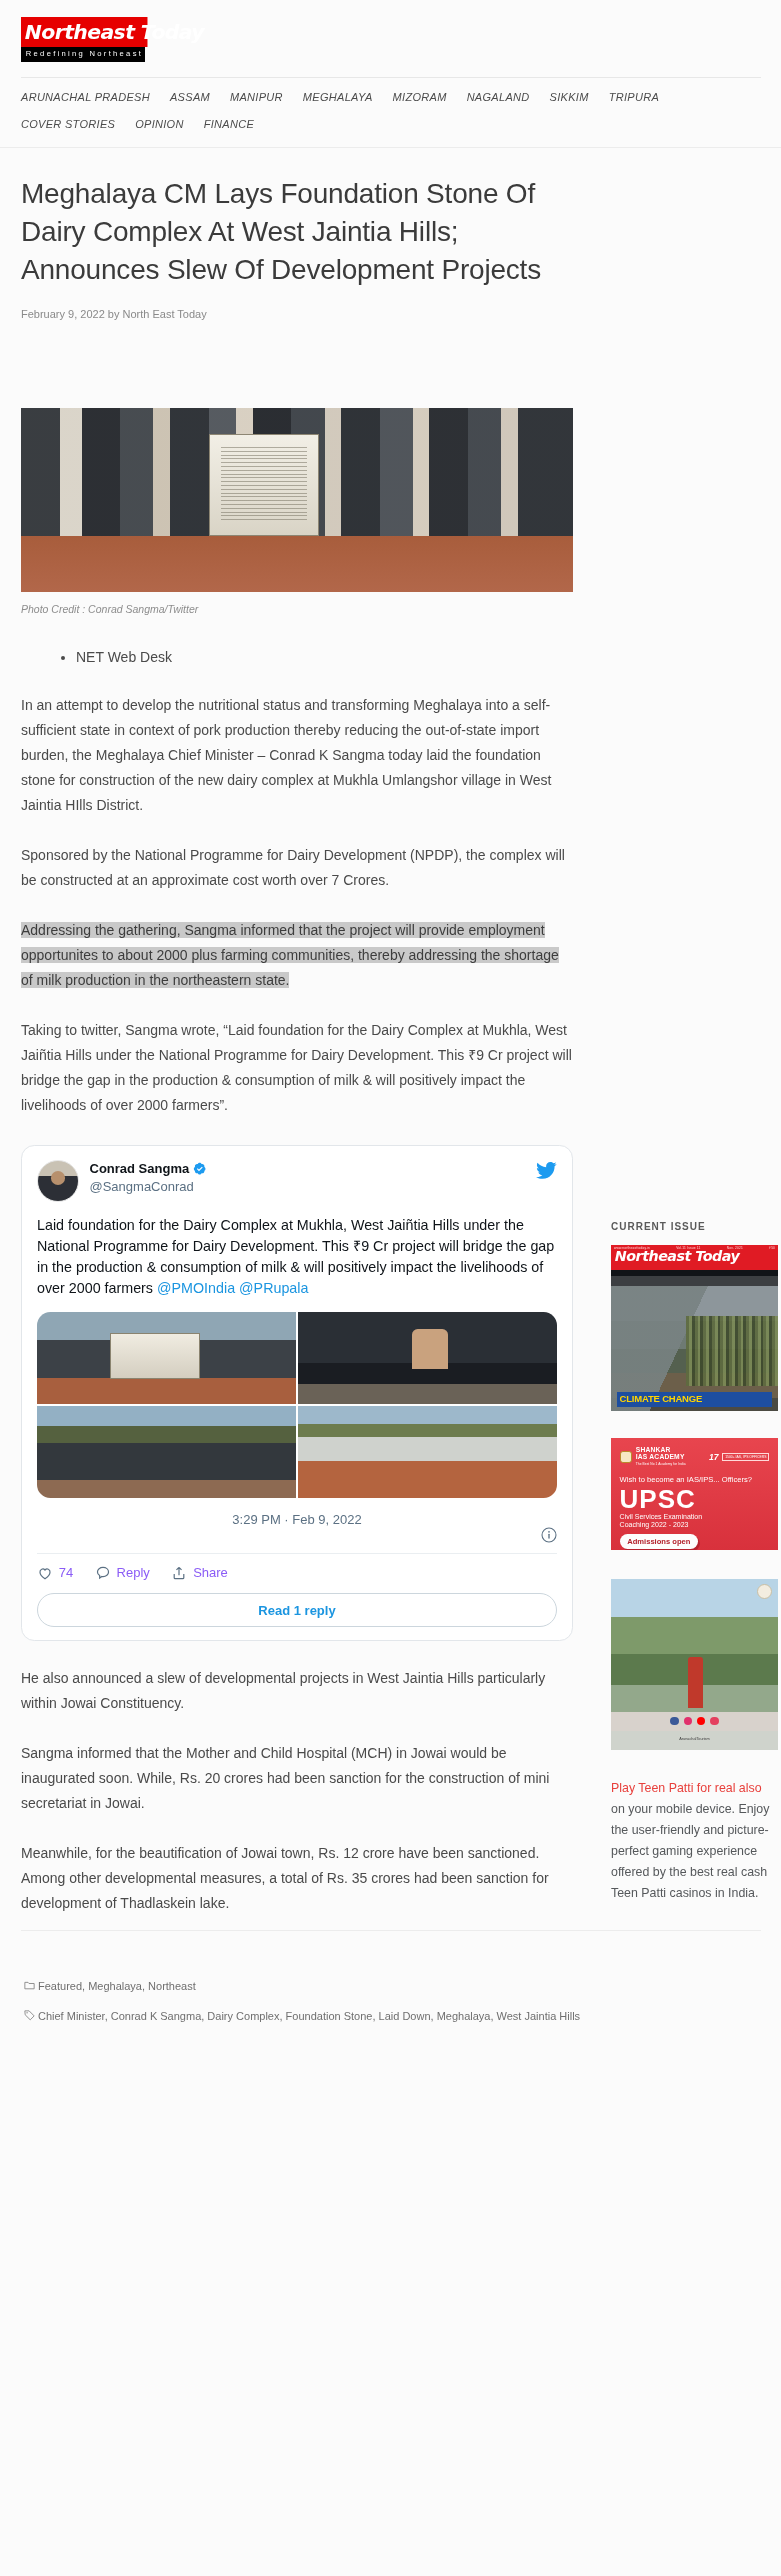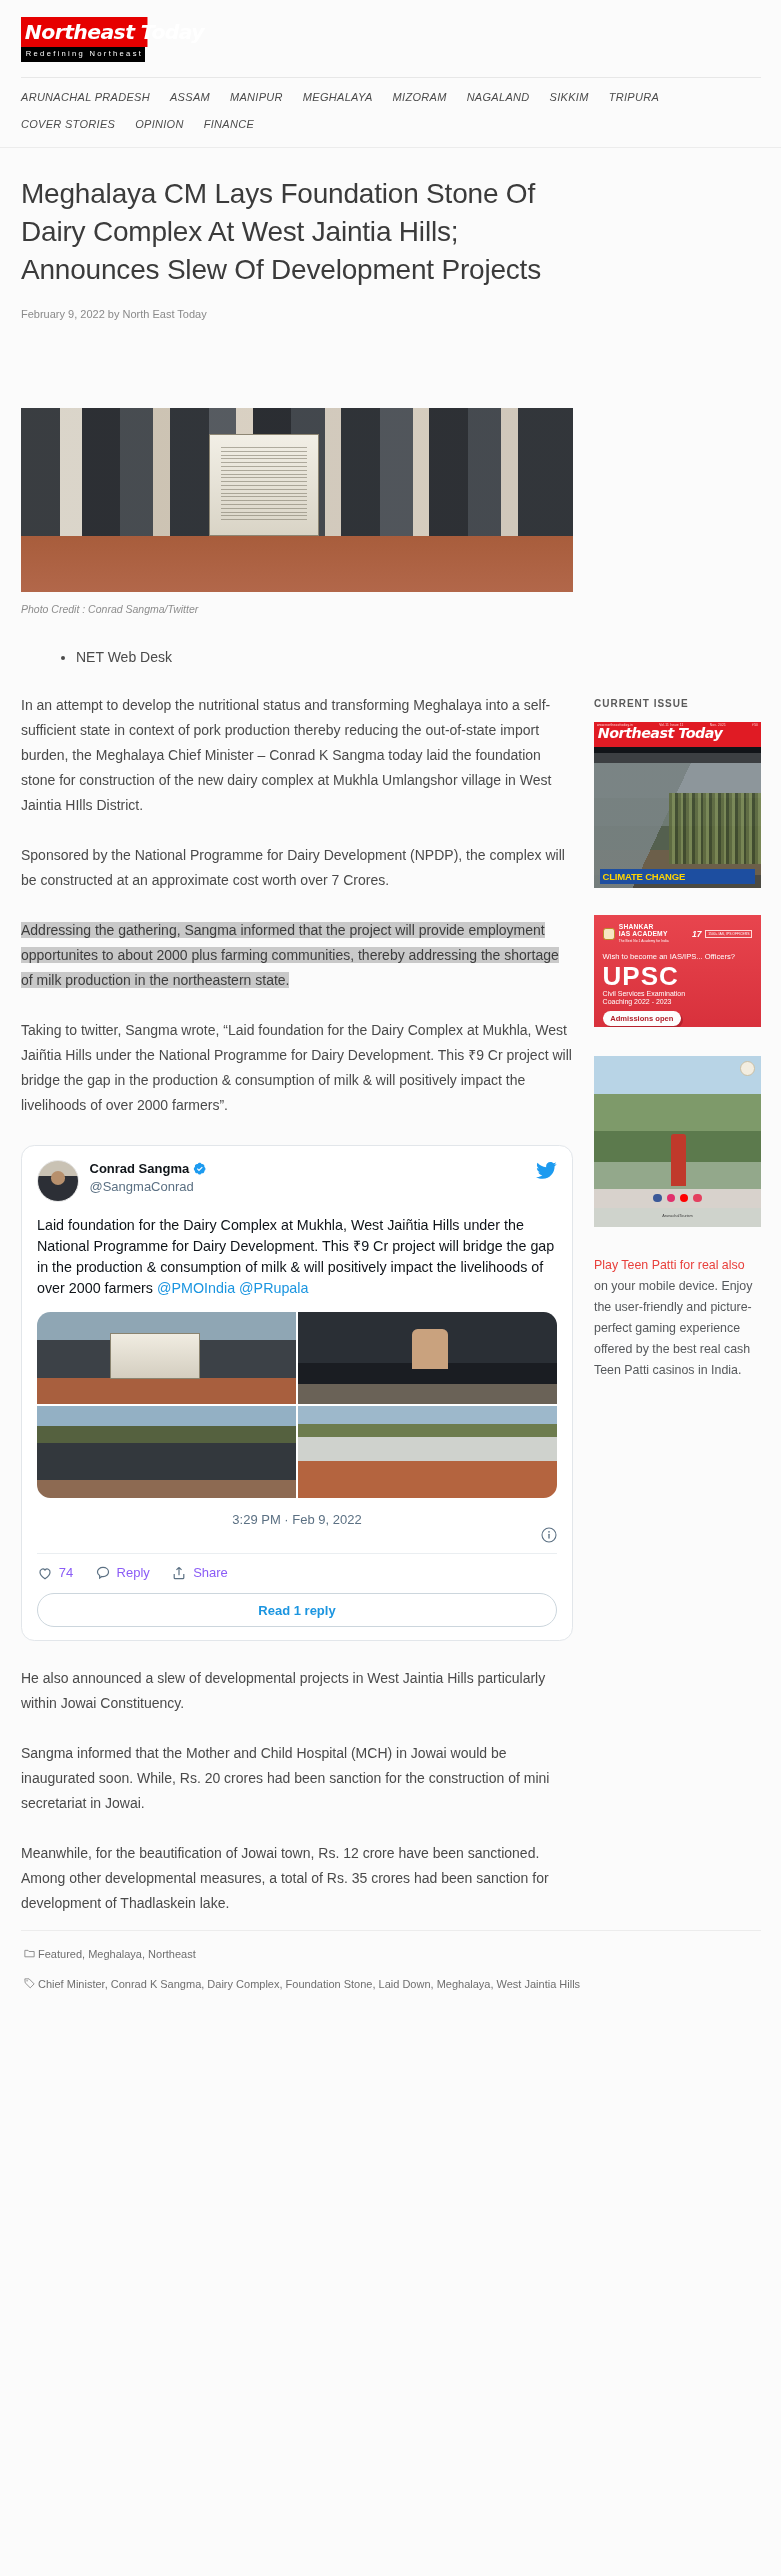--- a/index.html
+++ b/index.html
@@ -46,21 +46,21 @@
     color:#4b4b4b;
     text-decoration:none;
     margin-right: 20px;
     white-space:nowrap;
     cursor:pointer;
   }
   .nav-item:last-child { margin-right:0; }
   .nav-rule { border:0; border-top:1px solid #ececec; margin:0; }
 
   
-  .wrap { display:flex; align-items:center; padding: 21px 21px 0 21px; }
+  .wrap { display:flex; align-items:flex-end; padding: 21px 21px 0 21px; gap: 17px; }
   .content { width: 552px; flex:0 0 552px; }
   .sidebar { width: 167px; flex:0 0 167px; margin-left: 21px; }
 
   
   h1.post-title {
     font-weight: 400;
     font-size: 28px;
     line-height: 38px;
     color: #3b3b3b;
     margin: 5.7px 0 0 0;
@@ -207,21 +207,21 @@
     border-radius: 950px;
     text-align:center;
     padding: 8.6px 0;
     color:#1b95e0;
     font-weight:700;
     font-size:13px;
     cursor:pointer;
   }
 
   
-  .post-footer { padding: 0 29px 25px 21px; margin-top: 14px; }
+  .post-footer { padding: 0 29px 25px 21px; margin-top: 46px; }
   .tagline { display:flex; align-items:flex-start; font-size:11px; color:#6f6f6f; margin-top:11.4px; line-height:19px; }
   .tagline .tico { flex:0 0 17px; margin-top:1.9px; }
   .tagline a { color:#6f6f6f; text-decoration:none; }
   .divider-top { border:0; border-top:1px solid #ececec; margin:0 21px; }
 
   
   .side-h {
     font-size: 10px;
     letter-spacing: 1px;
     color: #5a5a5a;

